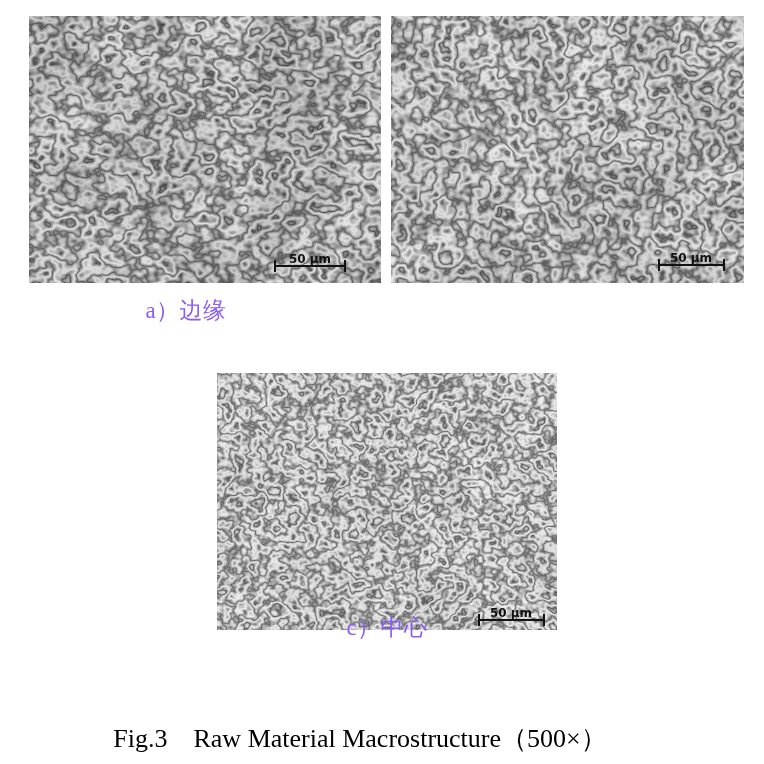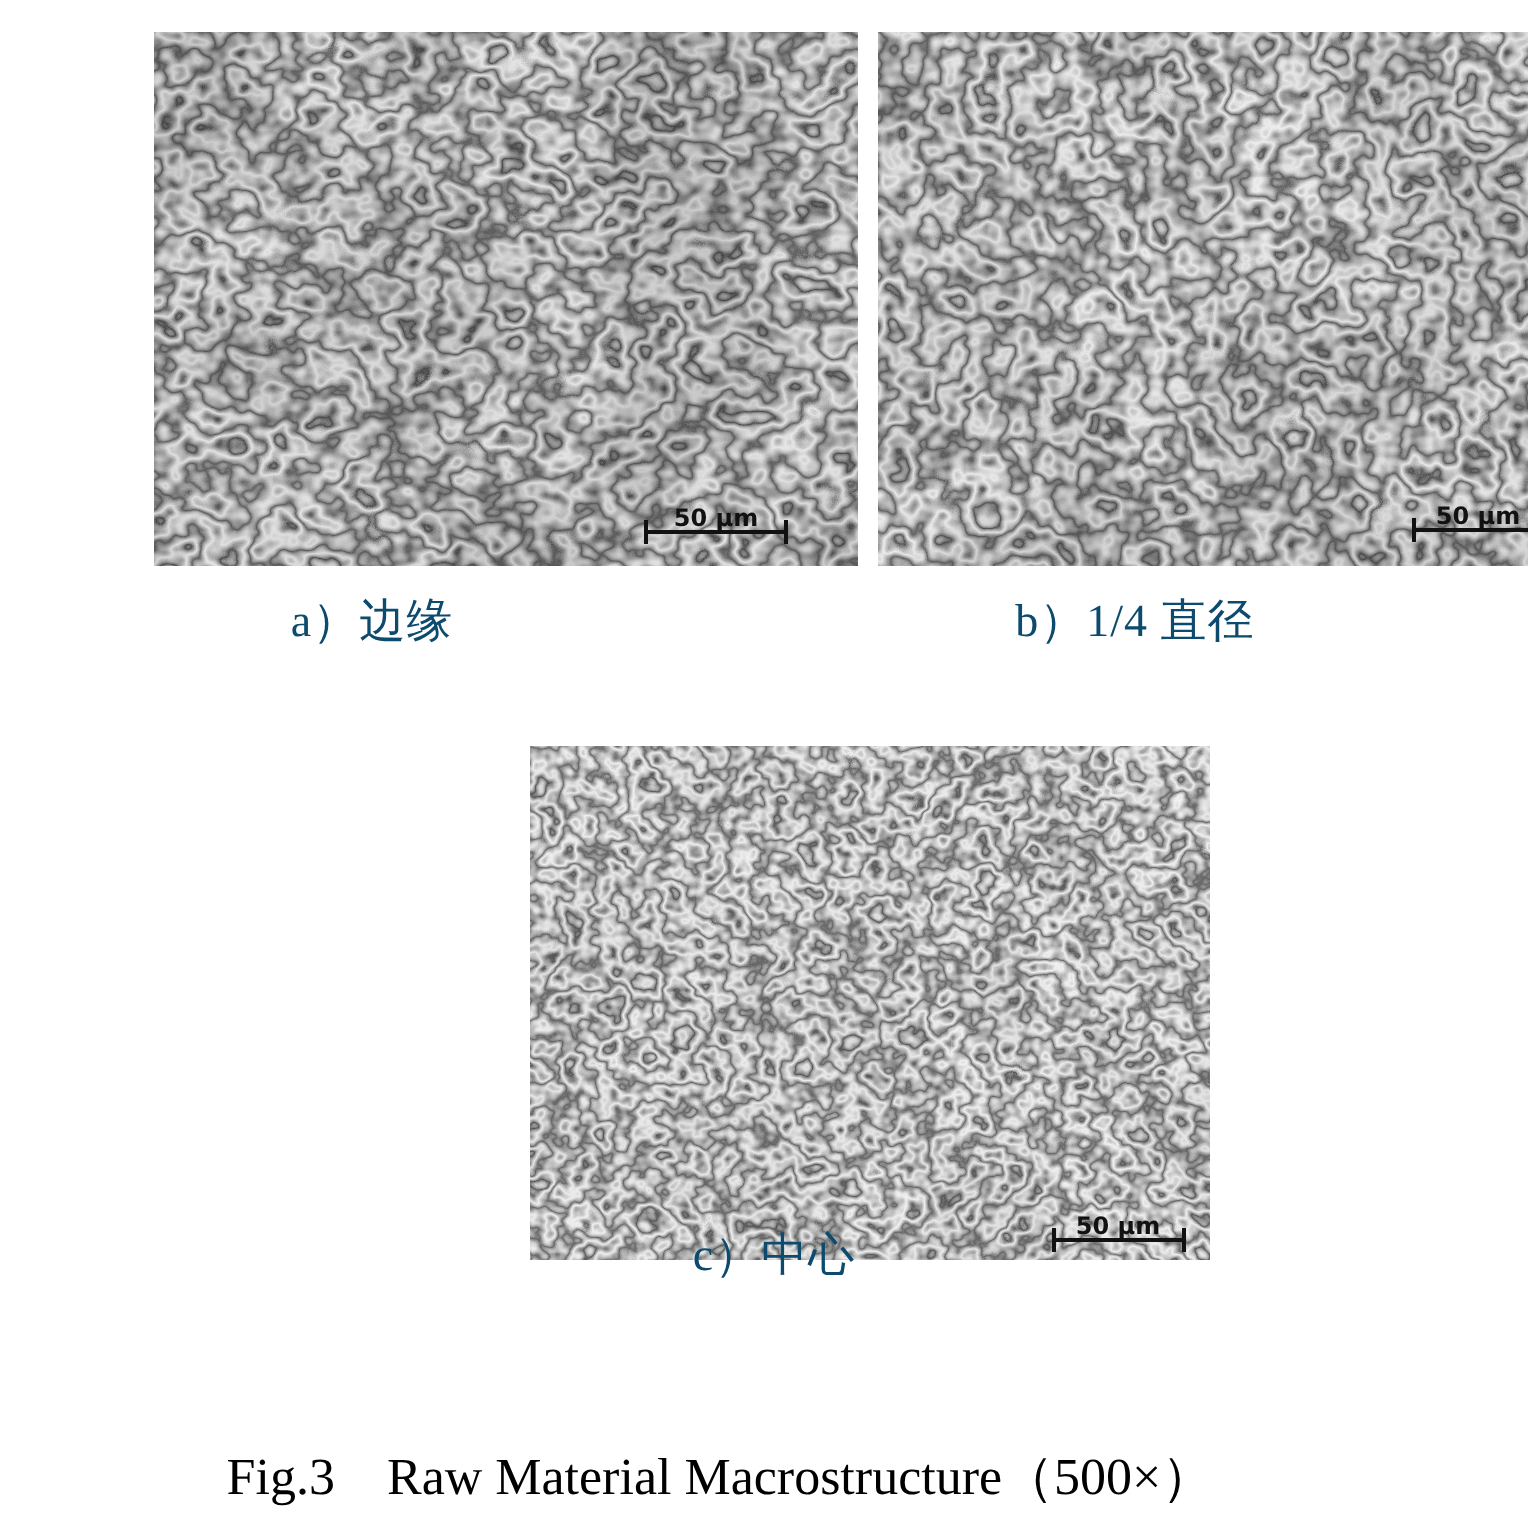--- a/index.html
+++ b/index.html
@@ -6,32 +6,32 @@
   html, body { background: #ffffff; }
   body {
     width: 764px; height: 764px;
     font-family: "Liberation Serif", "DejaVu Serif", serif;
     color: #000000;
     position: relative;
     overflow: hidden;
   }
   .page { position: relative; width: 764px; height: 764px; background: #ffffff; }
 
-  .panel { position: absolute; margin-left: 48px; }
+  .panel { position: absolute; }
   .panel svg { display: block; }
   .panel-a { left: 29px;  top: 16px;  width: 352px; height: 267px; }
   .panel-b { left: 391px; top: 16px;  width: 353px; height: 267px; }
   .panel-c { left: 217px; top: 373px; width: 340px; height: 257px; }
 
   .plabel {
     position: absolute;
     text-align: center;
     font-size: 23px;
     letter-spacing: 0.5px;
-    color: #0c4a6e;
+    color: #8b5cf6;
     white-space: nowrap;
   }
   .label-a { left: 29px;  top: 295px; width: 352px; padding-right: 38px; }
   .label-b { left: 391px; top: 295px; width: 353px; }
   .label-c { left: 217px; top: 612px; width: 340px; }
 
   .caption-zh {
     position: absolute; left: 0; top: 676px; width: 764px;
     text-align: center; font-size: 25px; font-weight: bold;
     padding-right: 52px; white-space: nowrap;
@@ -139,18 +139,17 @@
       <g>
         <line x1="262" y1="247" x2="327" y2="247" stroke="#111111" stroke-width="2"></line>
         <line x1="262" y1="241" x2="262" y2="253" stroke="#111111" stroke-width="2"></line>
         <line x1="327" y1="241" x2="327" y2="253" stroke="#111111" stroke-width="2"></line>
         <text class="sb-text" x="294" y="244" text-anchor="middle" font-size="12" fill="#111111">50 μm</text>
       </g>
     </svg>
   </div>
 
   <div class="plabel label-a">a）边缘</div>
-  <div class="plabel label-b">b）1/4 直径</div>
   <div class="plabel label-c">c）中心</div>
 
   <div class="caption-en">Fig.3　Raw Material Macrostructure（500×）</div>
 
 </div>
 
 </body></html>

